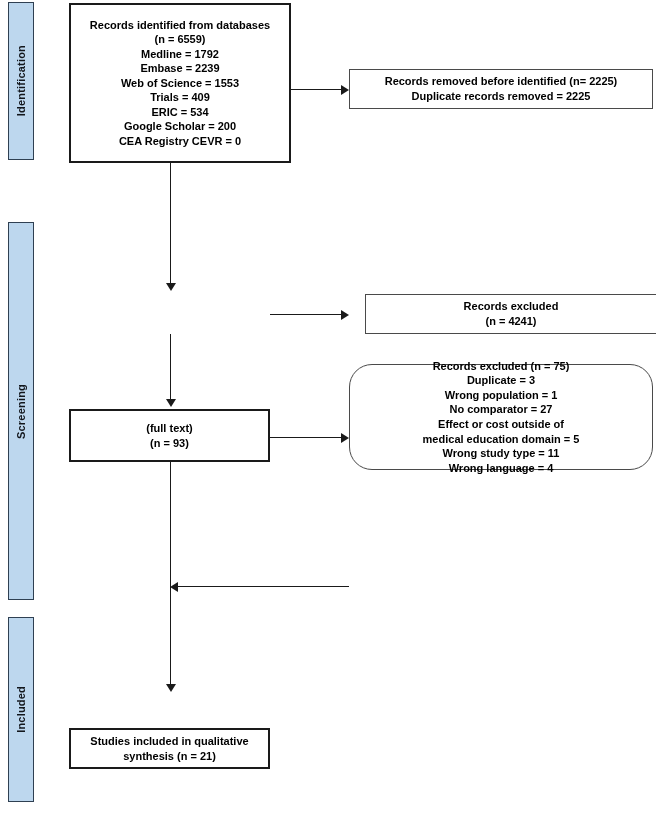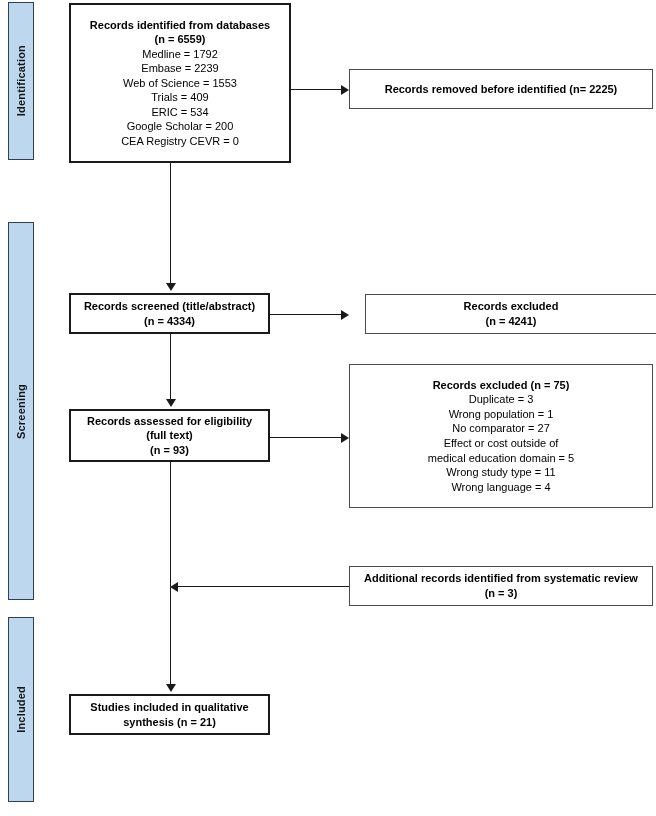--- a/index.html
+++ b/index.html
@@ -47,21 +47,21 @@
     box-sizing: border-box;
     display: flex;
     flex-direction: column;
     align-items: center;
     justify-content: center;
     text-align: center;
     padding: 4px 16px;
     line-height: 1.32;
     font-size: 11px;
   }
-  .box .ln { display: block; white-space: nowrap; }
+  .box .ln { display: block; white-space: nowrap; font-weight: bold; }
   .box .ln.b { font-weight: bold; }
 
   
   .box.strong { border: 2px solid #1a1a1a; }
 
   
   .vline {
     position: absolute;
     width: 1px;
     background: #1a1a1a;
@@ -117,55 +117,47 @@
     <span class="ln">Embase = 2239</span>
     <span class="ln">Web of Science = 1553</span>
     <span class="ln">Trials = 409</span>
     <span class="ln">ERIC = 534</span>
     <span class="ln">Google Scholar = 200</span>
     <span class="ln">CEA Registry CEVR = 0</span>
   </div>
 
   <div class="box" style="left:349px; top:69px; width:304px; height:40px;">
     <span class="ln"><b>Records removed </b><b class="it">before identified</b><b> (n= 2225)</b></span>
+    <span class="ln">Duplicate records removed = 2225</span>
   </div>
 
-  <div class="box strong" style="left:69px; top:293px; width:201px; height:41px;">
-    <span class="ln b">Records screened (title/abstract)</span>
-    <span class="ln b">(n = 4334)</span>
-  </div>
 
   <div class="box" style="left:365px; top:294px; width:292px; height:40px;">
     <span class="ln b">Records excluded</span>
     <span class="ln b">(n = 4241)</span>
   </div>
 
   <div class="box strong" style="left:69px; top:409px; width:201px; height:53px;">
-    <span class="ln b">Records assessed for eligibility</span>
     <span class="ln b">(full text)</span>
     <span class="ln b">(n = 93)</span>
   </div>
 
-  <div class="box" style="left:349px; top:364px; width:304px; height:144px;">
+  <div class="box" style="left:349px; top:364px; width:304px; height:106px;border-radius:23px;">
     <span class="ln b">Records excluded (n = 75)</span>
     <span class="ln">Duplicate = 3</span>
     <span class="ln">Wrong population = 1</span>
     <span class="ln">No comparator = 27</span>
     <span class="ln">Effect or cost outside of</span>
     <span class="ln">medical education domain = 5</span>
     <span class="ln">Wrong study type = 11</span>
     <span class="ln">Wrong language = 4</span>
   </div>
 
-  <div class="box" style="left:349px; top:566px; width:304px; height:40px;">
-    <span class="ln b">Additional records identified from systematic review</span>
-    <span class="ln b">(n = 3)</span>
-  </div>
 
-  <div class="box strong" style="left:69px; top:694px; width:201px; height:41px;">
+  <div class="box strong" style="left:69px; top:728px; width:201px; height:41px;">
     <span class="ln b">Studies included in qualitative</span>
     <span class="ln b">synthesis (n = 21)</span>
   </div>
 
   <div class="vline" style="left:170px; top:163px; height:122px;"></div>
   <div class="arrow-down" style="left:166px; top:283px;"></div>
 
   <div class="hline" style="left:291px; top:89px; width:51px;"></div>
   <div class="arrow-right" style="left:341px; top:85px;"></div>
 

